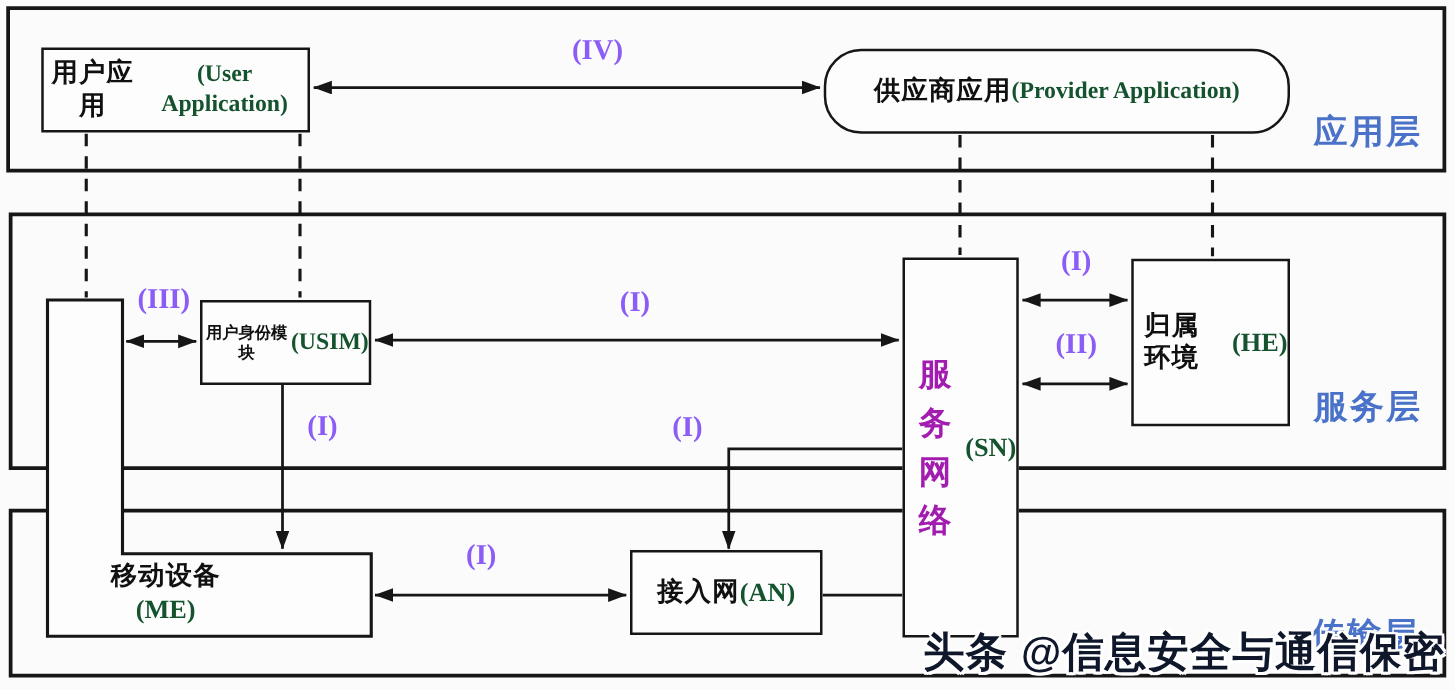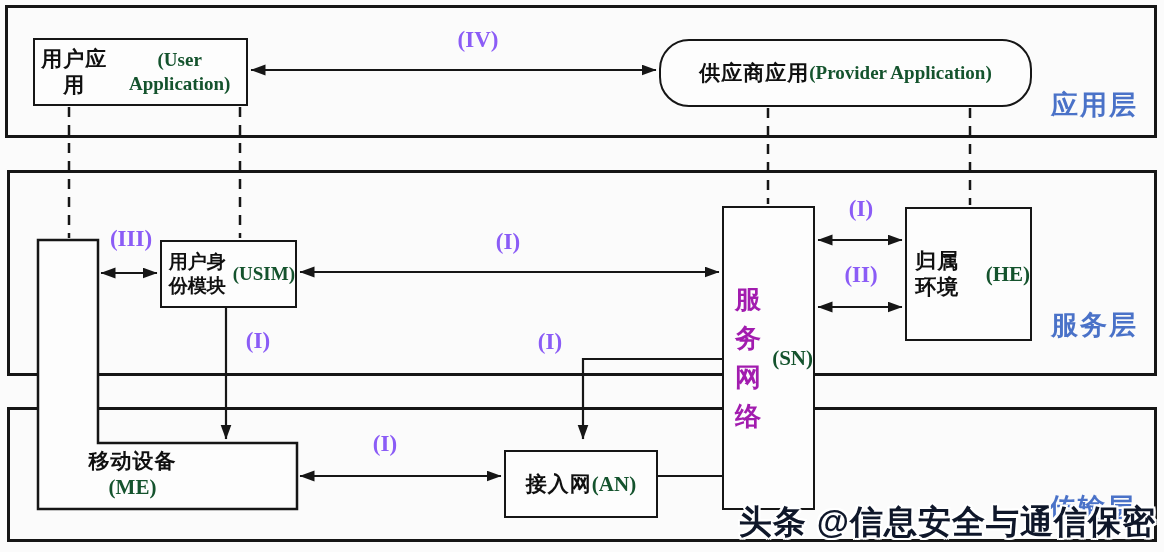--- a/index.html
+++ b/index.html
@@ -77,35 +77,35 @@
     <span class="zh">用户应用</span>
     <span class="en">(User Application)</span>
   </div>
 
   <div class="node" style="left:659px;top:39px;width:373px;height:68px;border-radius:30px;">
     <span class="zh">供应商应用</span>
     <span class="en">(Provider Application)</span>
   </div>
 
   <div class="node" style="left:160px;top:240px;width:137px;height:68px;">
-    <span class="zh" style="font-size:19px;letter-spacing:0;">用户身份模块</span>
+    <span class="zh" style="font-size:13px;letter-spacing:0;">用户身份模块</span>
     <span class="en">(USIM)</span>
   </div>
 
   <div class="node" style="left:905px;top:207px;width:127px;height:134px;gap:18px;">
     <span class="zh">归属环境</span>
     <span class="en" style="font-size:21px;">(HE)</span>
   </div>
 
   <div class="node" style="left:722px;top:206px;width:93px;height:304px;">
     <span class="sn-zh">服务网络</span>
     <span class="en" style="font-size:21px;">(SN)</span>
   </div>
 
-  <div class="node" style="left:504px;top:450px;width:154px;height:68px;text-align:center;">
+  <div class="node" style="left:504px;top:440px;width:154px;height:68px;text-align:center;">
     <span class="zh">接入网</span>
     <span class="en" style="font-size:21px;">(AN)</span>
   </div>
 
   <div class="node-text" style="left:51px;top:447px;width:115px;margin-left:24px;">
     <span class="zh">移动设备</span><br>
     <span class="en" style="font-size:21px;">(ME)</span>
   </div>
 
   <div class="link-label" style="left:448px;top:27px;width:60px;">(IV)</div>

